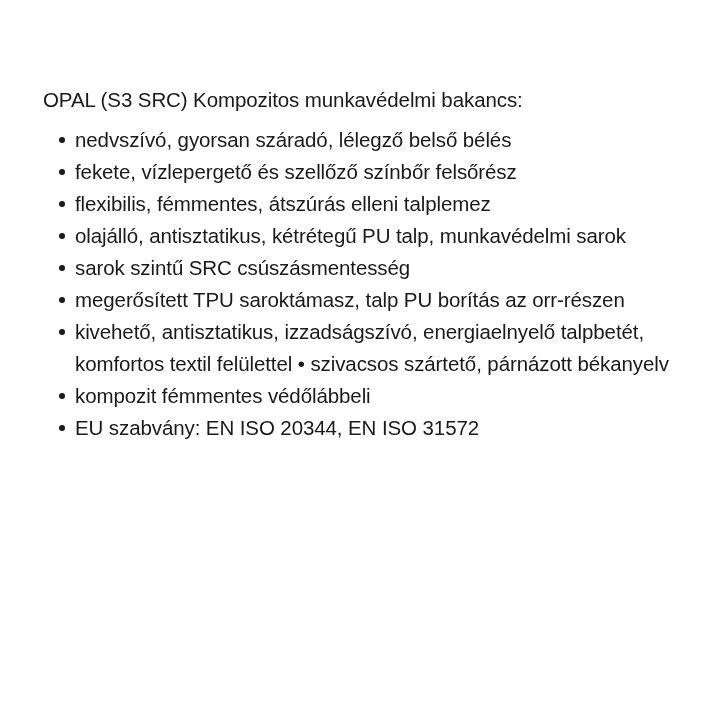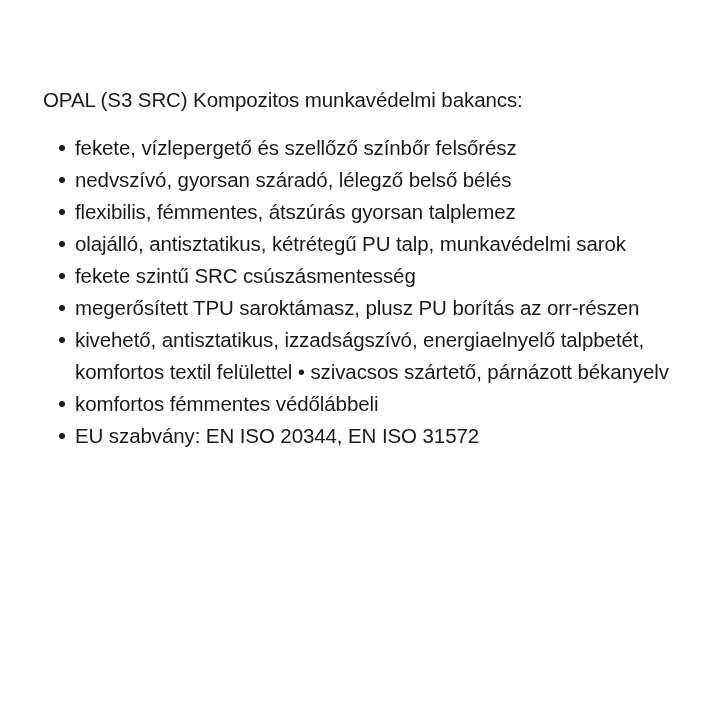--- a/index.html
+++ b/index.html
@@ -23,21 +23,21 @@
     padding: 84px 20px 0 43px;
     box-sizing: border-box;
   }
 
   .spec-title {
     font-size: 20.5px;
     line-height: 32px;
     font-weight: 400;
     letter-spacing: -0.1px;
     color: #1a1a1a;
-    margin: 0 0 16px 0;
+    margin: 0 0 8px 0;
     white-space: nowrap;
   }
 
   .spec-list {
     list-style: none;
     margin: 0;
     padding: 0;
   }
 
   .spec-item {
@@ -68,57 +68,57 @@
 <body>
 
 <div class="product-spec">
 
   <h1 class="spec-title">OPAL (S3 SRC) Kompozitos munkavédelmi bakancs:</h1>
 
   <ul class="spec-list">
 
     <li class="spec-item">
       <span class="bullet"></span>
-      <span class="item-text">fekete, vízlepergető és szellőző színbőr felsőrész</span>
+      <span class="item-text">nedvszívó, gyorsan száradó, lélegző belső bélés</span>
     </li>
 
     <li class="spec-item">
       <span class="bullet"></span>
-      <span class="item-text">nedvszívó, gyorsan száradó, lélegző belső bélés</span>
+      <span class="item-text">fekete, vízlepergető és szellőző színbőr felsőrész</span>
     </li>
 
 
     <li class="spec-item">
       <span class="bullet"></span>
-      <span class="item-text">flexibilis, fémmentes, átszúrás gyorsan talplemez</span>
+      <span class="item-text">flexibilis, fémmentes, átszúrás elleni talplemez</span>
     </li>
 
     <li class="spec-item">
       <span class="bullet"></span>
       <span class="item-text">olajálló, antisztatikus, kétrétegű PU talp, munkavédelmi sarok</span>
     </li>
 
     <li class="spec-item">
       <span class="bullet"></span>
-      <span class="item-text">fekete szintű SRC csúszásmentesség</span>
+      <span class="item-text">sarok szintű SRC csúszásmentesség</span>
     </li>
 
     <li class="spec-item">
       <span class="bullet"></span>
-      <span class="item-text">megerősített TPU saroktámasz, plusz PU borítás az orr-részen</span>
+      <span class="item-text">megerősített TPU saroktámasz, talp PU borítás az orr-részen</span>
     </li>
 
     <li class="spec-item">
       <span class="bullet"></span>
       <span class="item-text">kivehető, antisztatikus, izzadságszívó, energiaelnyelő talpbetét, komfortos textil felülettel • szivacsos szártető, párnázott békanyelv</span>
     </li>
 
     <li class="spec-item">
       <span class="bullet"></span>
-      <span class="item-text">komfortos fémmentes védőlábbeli</span>
+      <span class="item-text">kompozit fémmentes védőlábbeli</span>
     </li>
 
     <li class="spec-item">
       <span class="bullet"></span>
       <span class="item-text">EU szabvány: EN ISO 20344, EN ISO 31572</span>
     </li>
 
   </ul>
 </div>
 

